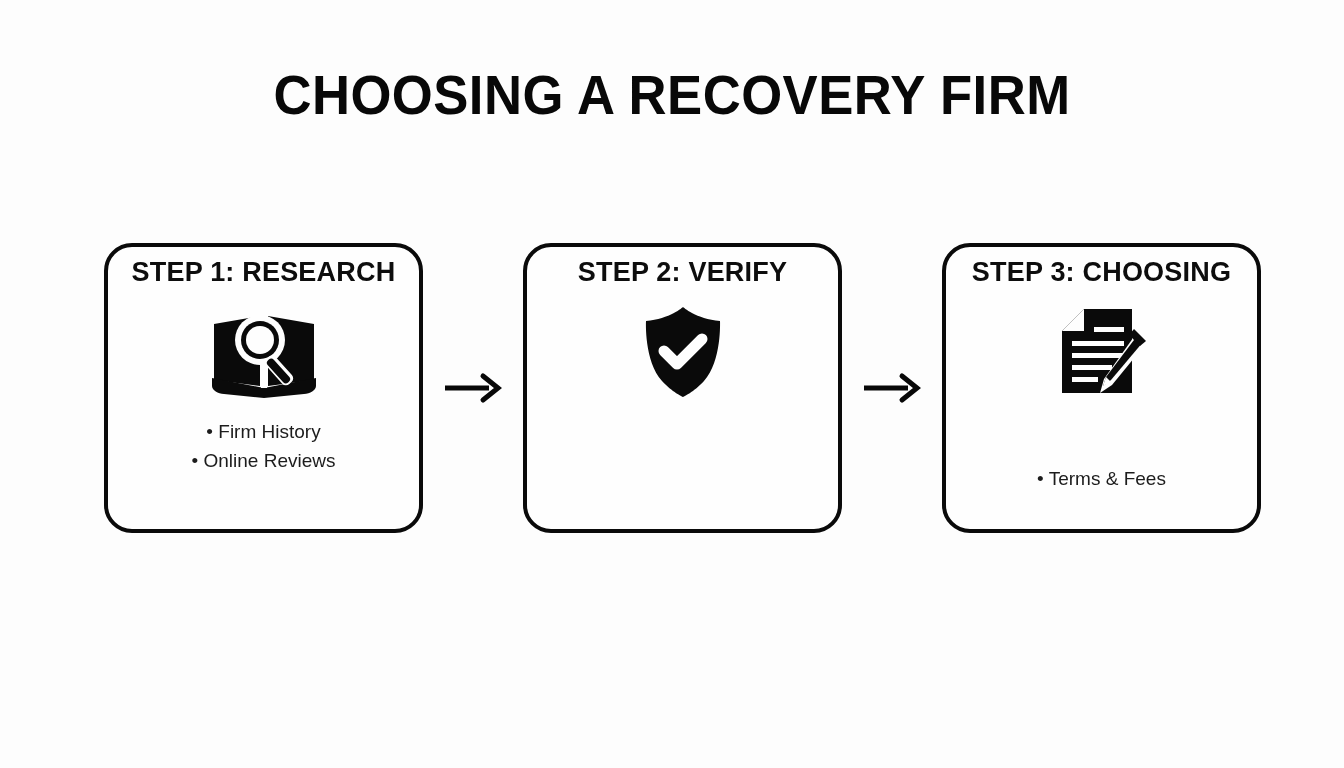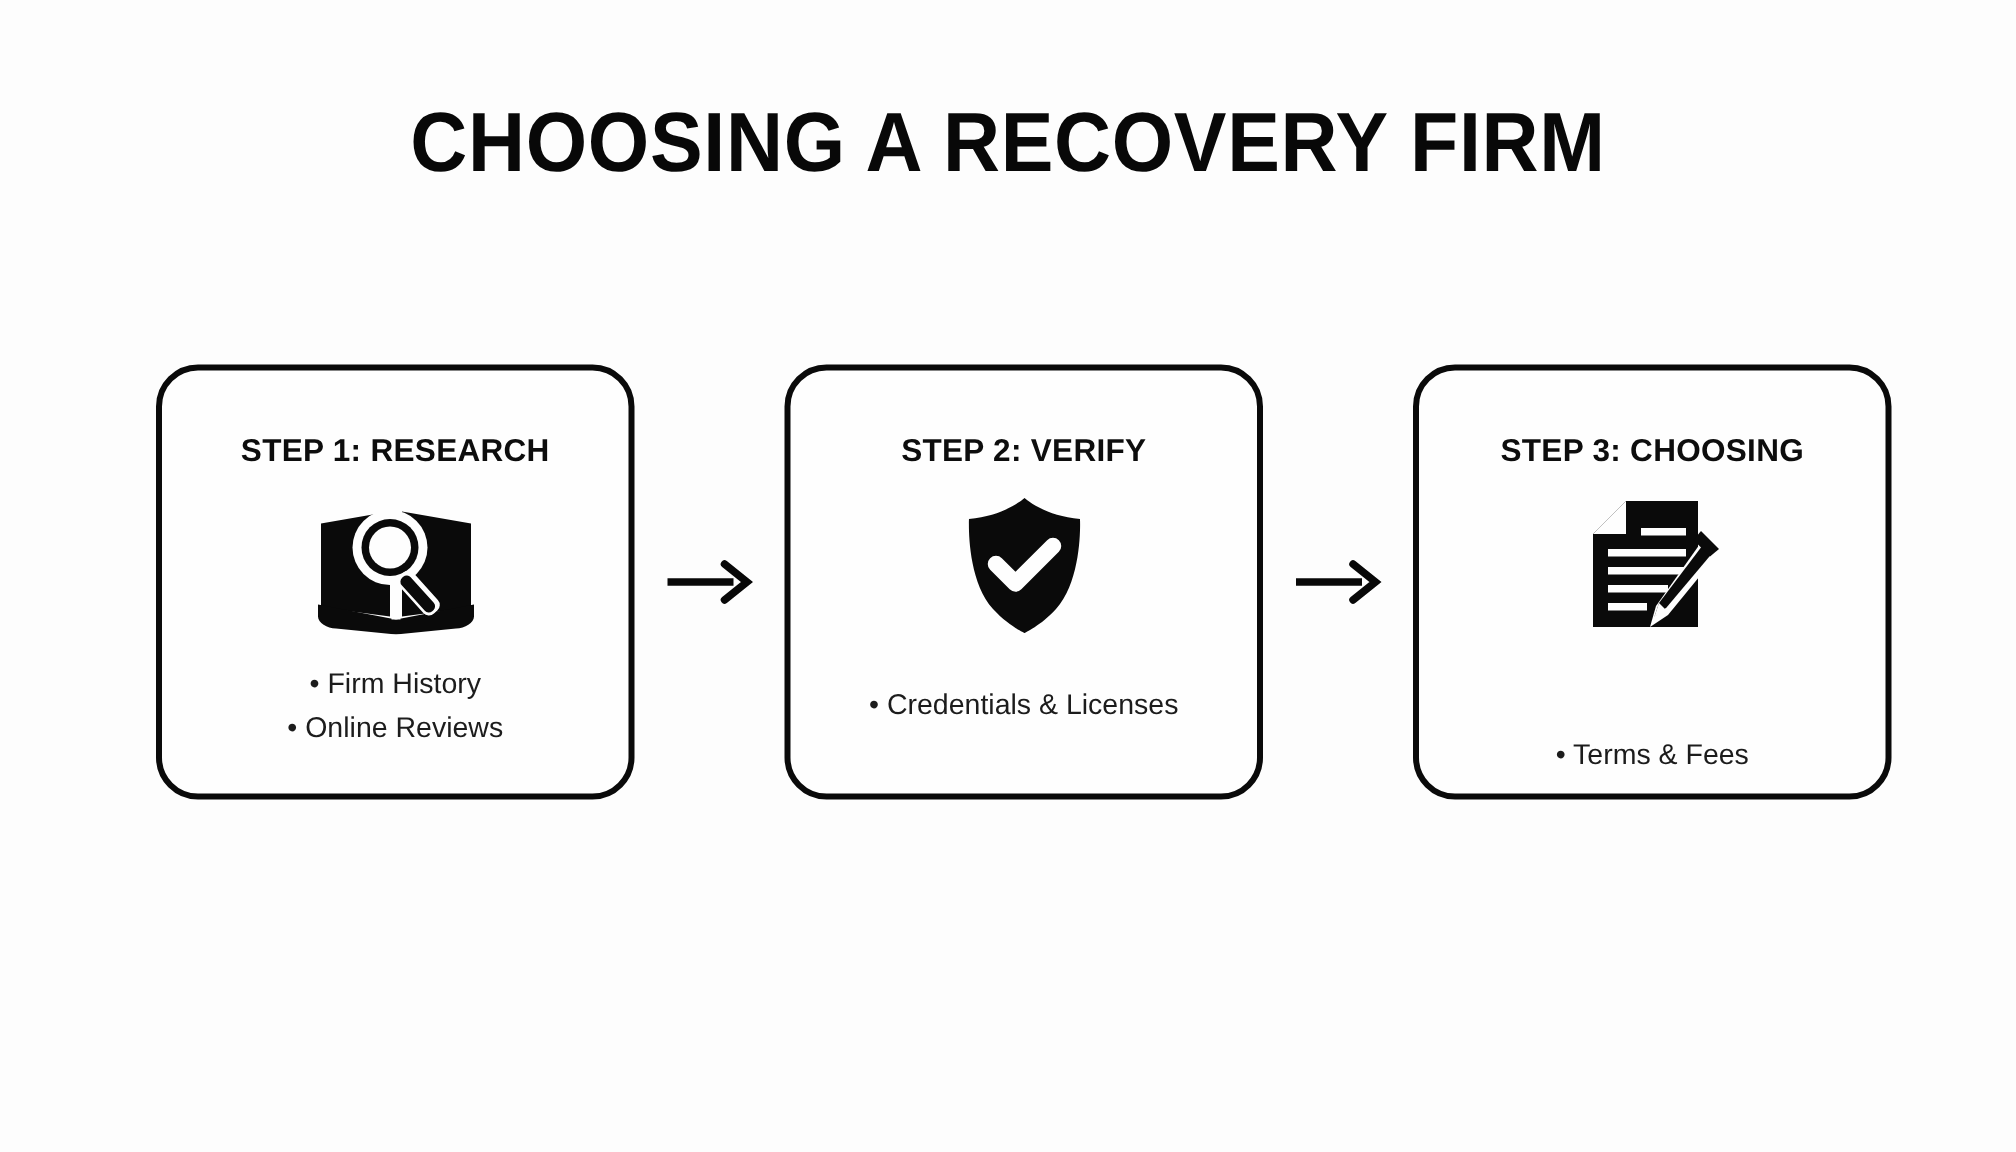--- a/index.html
+++ b/index.html
@@ -54,24 +54,24 @@
     border: 4px solid #0a0a0a;
     border-radius: 28px;
     background: #fefefe;
     display: flex;
     flex-direction: column;
     align-items: center;
     position: relative;
     flex: 0 0 auto;
   }
   .card-title {
-    margin-top: 42px;
+    margin-top: 10px;
     font-family: "Liberation Sans", sans-serif;
     font-weight: bold;
-    font-size: 21px;
+    font-size: 27px;
     color: #0d0d0d;
     letter-spacing: 0.2px;
     white-space: nowrap;
   }
   .card-icon {
     margin-top: 16px;
     height: 96px;
     display: flex;
     align-items: center;
     justify-content: center;
@@ -148,23 +148,20 @@
     </div>
 
     <div class="card card-2">
       <div class="card-title">STEP 2: VERIFY</div>
       <div class="card-icon">
         <svg width="86" height="94" viewBox="0 0 86 94">
           <path d="M43 2 C43 2 30 14 6 16 C6 16 4 56 22 76 C32 87 43 92 43 92 C43 92 54 87 64 76 C82 56 80 16 80 16 C56 14 43 2 43 2 Z" fill="#0a0a0a"></path>
           <polyline points="24,46 37,59 62,34" fill="none" stroke="#fefefe" stroke-width="11" stroke-linecap="round" stroke-linejoin="round"></polyline>
         </svg>
       </div>
-      <div class="bullets">
-        <div class="bullet">• Credentials &amp; Licenses</div>
-      </div>
     </div>
 
     <div class="connector">
       <svg width="64" height="34" viewBox="0 0 64 34">
         <line x1="4" y1="17" x2="48" y2="17" stroke="#080808" stroke-width="5" stroke-linecap="butt"></line>
         <polyline points="42,5 57,17 42,29" fill="none" stroke="#080808" stroke-width="5" stroke-linecap="round" stroke-linejoin="miter"></polyline>
       </svg>
     </div>
 
     <div class="card card-3">

